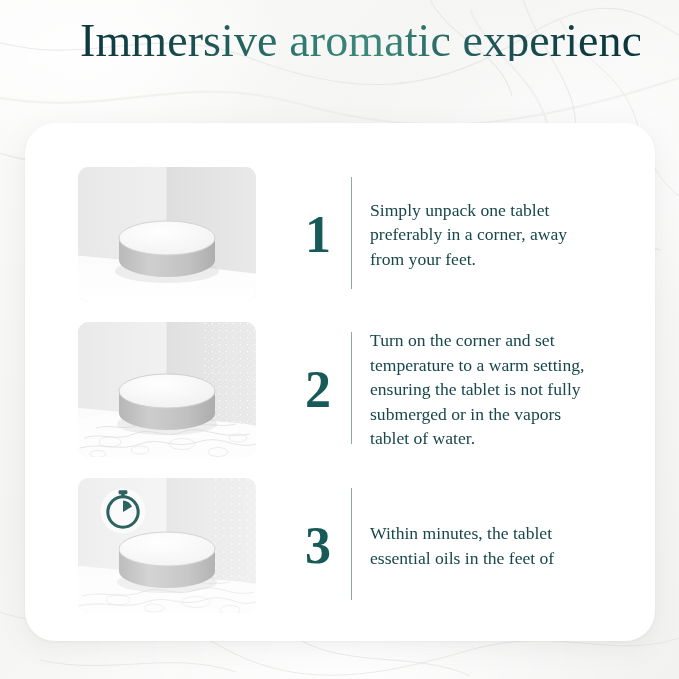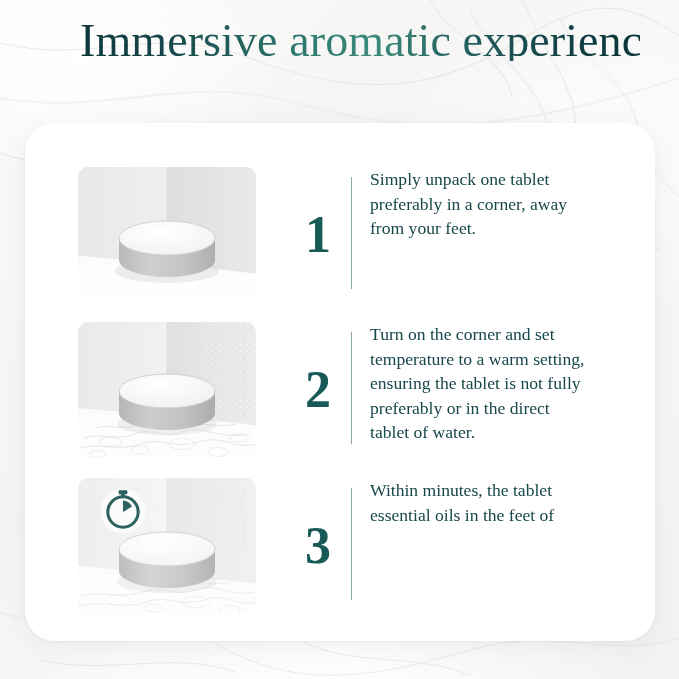--- a/index.html
+++ b/index.html
@@ -59,21 +59,21 @@
     display:flex;align-items:center;justify-content:center;
     font-family:"Liberation Serif", serif;
     font-size:52px;font-weight:700;color:#175a58;line-height:1;
   }
   .rule{
     position:absolute;left:273px;top:10px;width:1px;height:112px;
     background:#8fa7a6;
   }
   .btext{
     position:absolute;left:292px;top:0;width:278px;height:135px;
-    display:flex;flex-direction:column;
+    display:flex;flex-direction:column;justify-content:center;
     font-size:17.6px;line-height:24.6px;color:#17474a;
   }
   .btext span{display:block;white-space:nowrap;}
 </style>
 </head>
 <body>
 
 <div id="bg">
   <div class="veil"></div>
   <svg viewBox="0 0 679 679">
@@ -208,21 +208,21 @@
         <ellipse cx="89" cy="69" rx="48" ry="17" fill="url(#top2)"></ellipse>
         <ellipse cx="89" cy="69" rx="48" ry="17" fill="none" stroke="#d0d0d0" stroke-width="1"></ellipse>
       </svg>
     </div>
     <div class="num">2</div>
     <div class="rule"></div>
     <div class="btext">
       <span>Turn on the corner and set</span>
       <span>temperature to a warm setting,</span>
       <span>ensuring the tablet is not fully</span>
-      <span>preferably or in the direct</span>
+      <span>submerged or in the vapors</span>
       <span>tablet of water.</span>
     </div>
   </div>
 
   <div class="row r3">
     <div class="thumb">
       <svg viewBox="0 0 178 135">
         <defs>
           <linearGradient id="wallL3" x1="0" y1="0" x2="1" y2="0">
             <stop offset="0" stop-color="#eeeeee"></stop>

